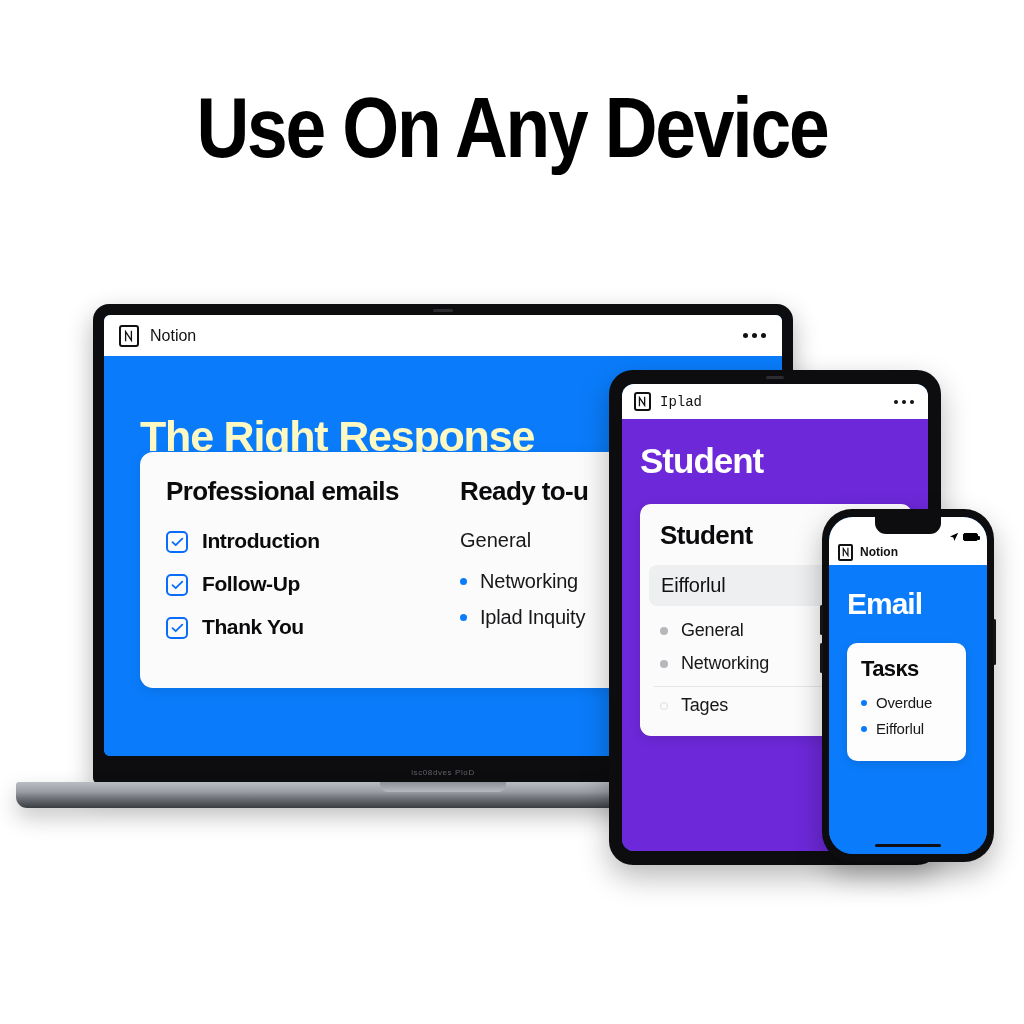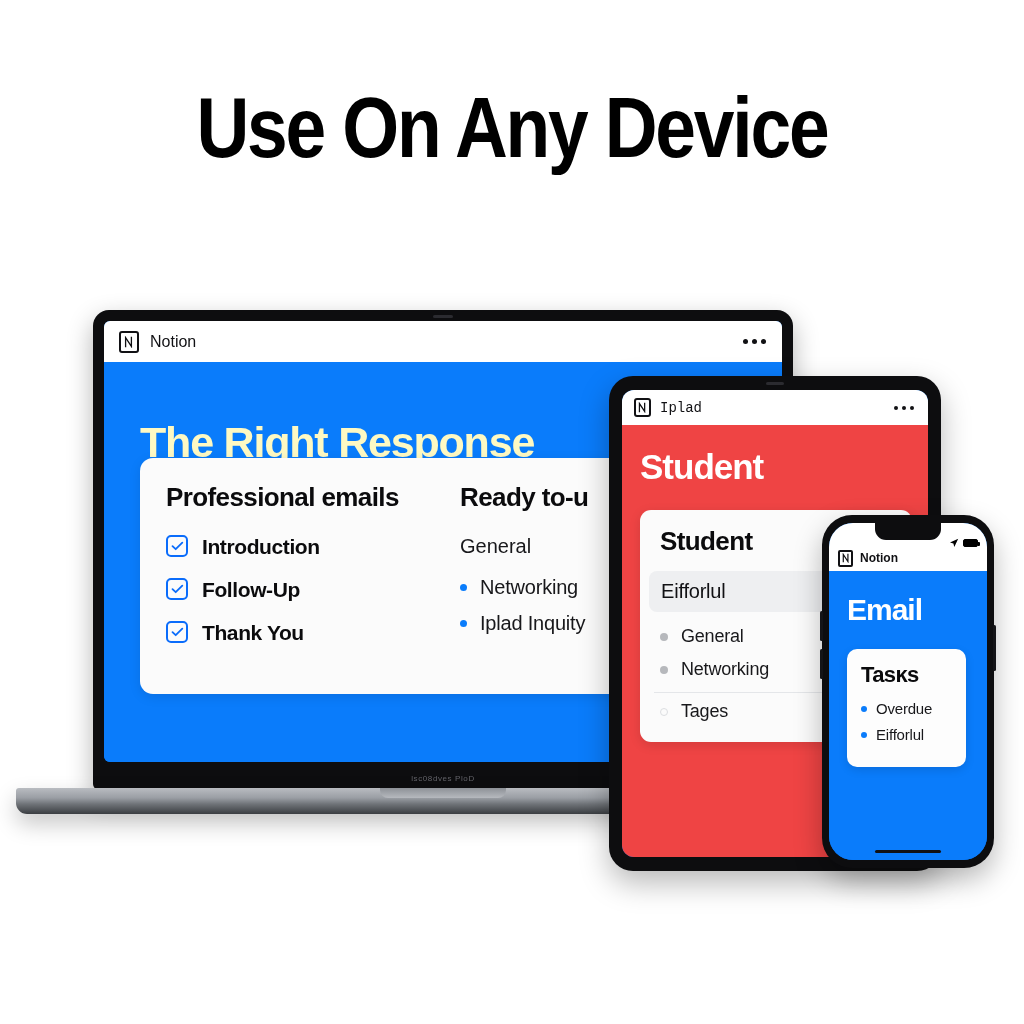--- a/index.html
+++ b/index.html
@@ -29,21 +29,21 @@
     color: #000000;
     transform: scaleX(0.86);
     transform-origin: 50% 50%;
     white-space: nowrap;
   }
 
   
   .scene {
     position: absolute;
     left: 0;
-    top: 8px;
+    top: 2px;
     width: 1024px;
     height: 968px;
   }
 
   
   .laptop {
     position: absolute;
     left: 93px;
     top: 302px;
     width: 700px;
@@ -188,21 +188,21 @@
   .lp-col-title {
     font-size: 26px;
     font-weight: bold;
     color: #0b0b0d;
     letter-spacing: -0.6px;
     margin-bottom: 22px;
     white-space: nowrap;
   }
   .lp-check-row {
     display: flex;
-    align-items: flex-start;
+    align-items: flex-end;
     margin-bottom: 19px;
   }
   .lp-check {
     width: 22px;
     height: 22px;
     border: 2.2px solid #0a6cfb;
     border-radius: 5px;
     margin-right: 14px;
     flex: none;
     display: flex;
@@ -285,21 +285,21 @@
   .tb-topbar { height: 35px; padding: 0 14px 0 12px; font-family: Liberation Mono, monospace; }
   .tb-topbar .notion-logo { width: 17px; height: 19px; border-radius: 3px; margin-right: 9px; }
   .tb-topbar .app-name { font-size: 14px; }
   .tb-topbar .dots i { width: 4px; height: 4px; }
   .tb-body {
     position: absolute;
     left: 0;
     top: 35px;
     right: 0;
     bottom: 0;
-    background: #ef4444;
+    background: #6d28d9;
   }
   .tb-title {
     position: absolute;
     left: 18px;
     top: 22px;
     font-size: 35px;
     font-weight: bold;
     color: #ffffff;
     letter-spacing: -1px;
     white-space: nowrap;

